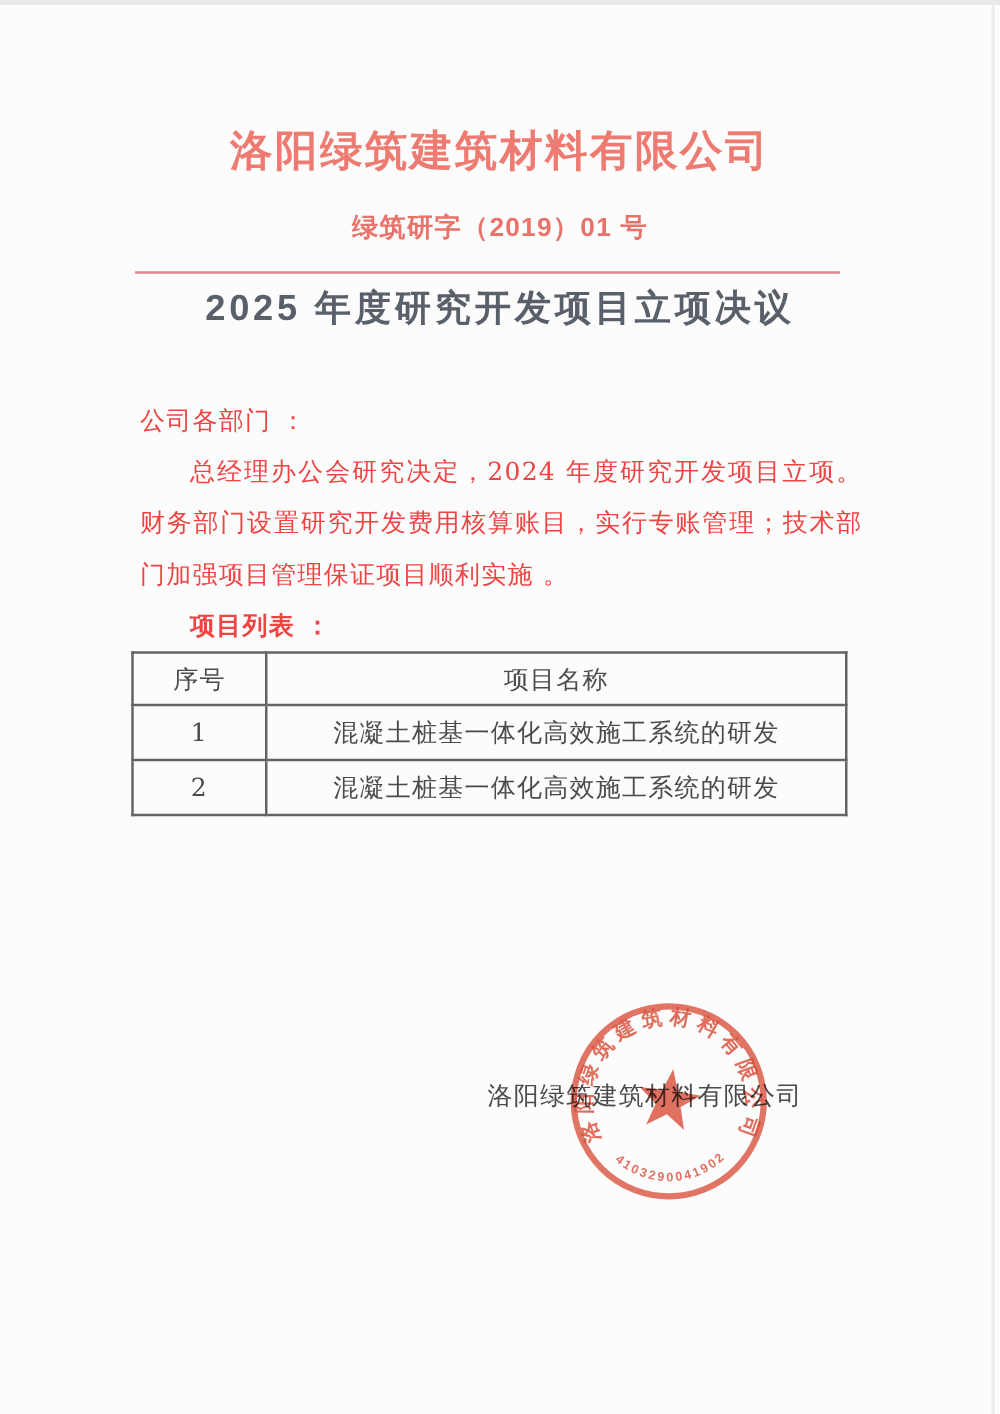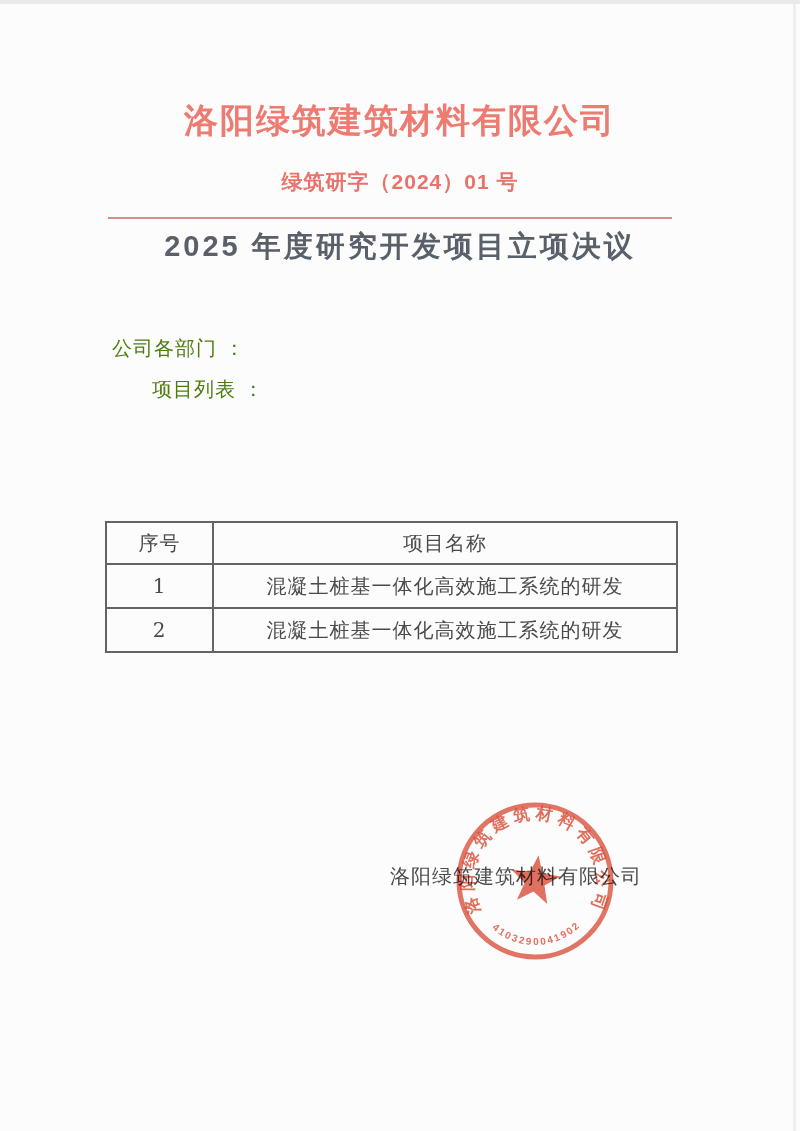--- a/index.html
+++ b/index.html
@@ -33,27 +33,27 @@
   }
   .doc-title{
     position:absolute;top:223px;left:0;width:100%;
     margin:0;text-align:center;
     font-family:"Liberation Sans","DejaVu Sans",sans-serif;
     font-size:29px;font-weight:bold;letter-spacing:3px;
     color:#596069;
   }
   
   .body-block{
-    position:absolute;top:324px;left:112px;width:578px;
+    position:absolute;top:312px;left:112px;width:578px;
     font-size:20px;line-height:41px;letter-spacing:1px;
-    color:#4d7c0f;
+    color:#ef4444;
   }
   .body-block p{margin:0;}
   .para{text-indent:2em;text-align:justify;margin-top:1px;}
-  .list-label{text-indent:2em;margin-top:4px;}
+  .list-label{text-indent:2em;margin-top:4px;font-weight:bold;}
   
   .project-table{
     position:absolute;top:517px;left:105px;width:573px;
     border-collapse:collapse;
     font-size:20px;color:#4b4b4b;
     table-layout:fixed;
   }
   .project-table th,.project-table td{
     border:2px solid #646464;
     text-align:center;vertical-align:middle;
@@ -93,28 +93,29 @@
     background:#e2e2e2;opacity:.55;
   }
 </style>
 </head>
 <body>
 
 <div class="page">
 
   <h1 class="company-header">洛阳绿筑建筑材料有限公司</h1>
 
-  <div class="doc-number">绿筑研字（2024）01 号</div>
+  <div class="doc-number">绿筑研字（2019）01 号</div>
 
   <div class="header-divider"></div>
 
   <h2 class="doc-title">2025 年度研究开发项目立项决议</h2>
 
   <section class="body-block">
     <p>公司各部门 ：</p>
+    <p class="para">总经理办公会研究决定，2024 年度研究开发项目立项。财务部门设置研究开发费用核算账目，实行专账管理；技术部门加强项目管理保证项目顺利实施 。</p>
     <p class="list-label">项目列表 ：</p>
   </section>
 
   <table class="project-table">
     <thead>
       <tr>
         <th class="col-no">序号</th>
         <th>项目名称</th>
       </tr>
     </thead>

